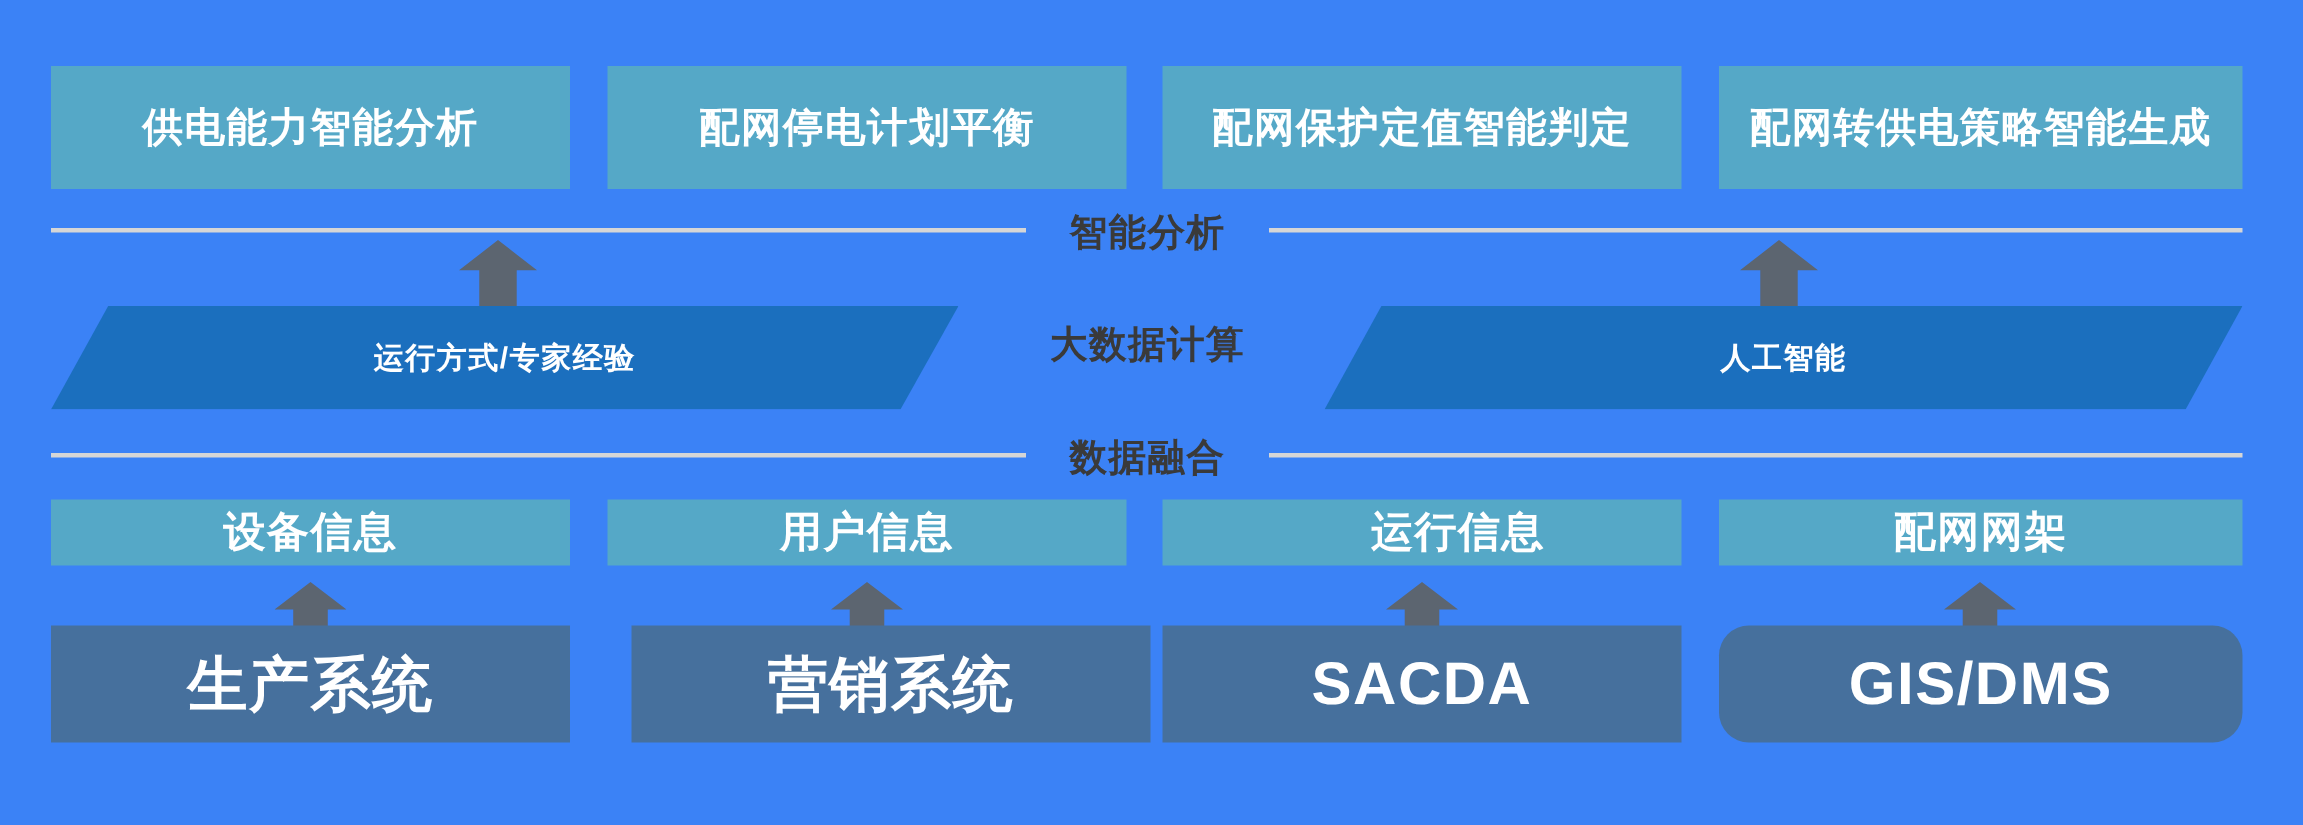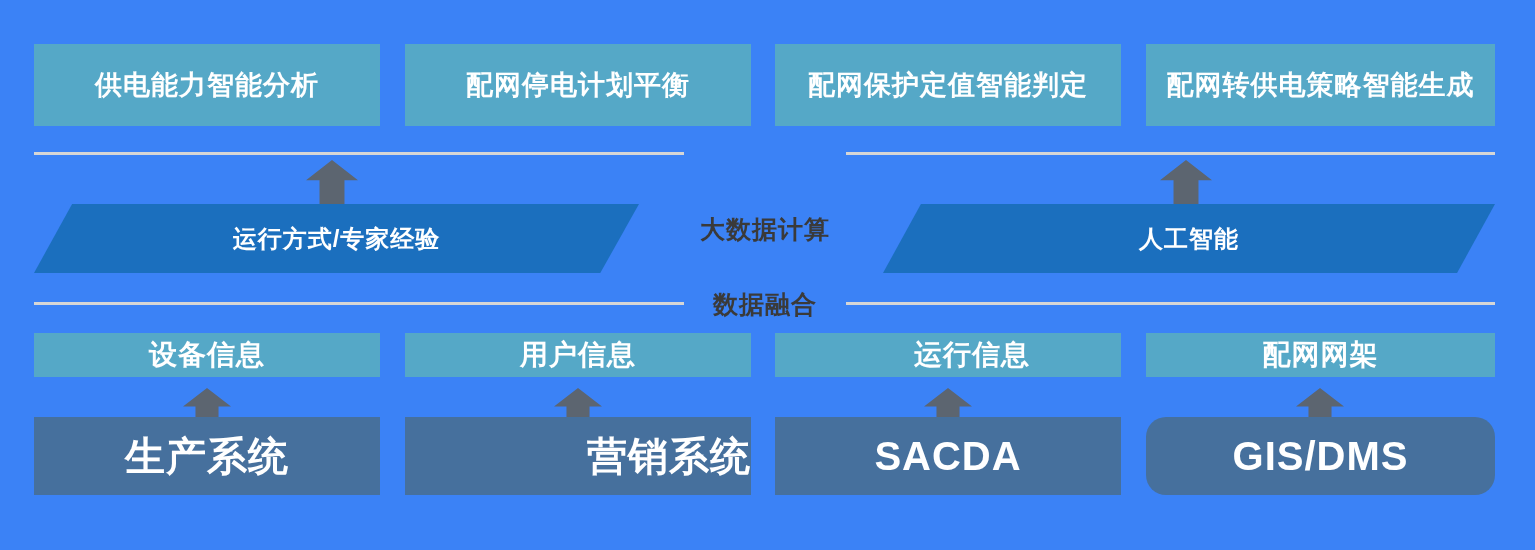--- a/index.html
+++ b/index.html
@@ -66,21 +66,21 @@
   
   .para {
     position: absolute;
     top: 204px;
     height: 69px;
     background: #1B6FBE;
     color: #ffffff;
     display: flex;
     align-items: center;
     justify-content: center;
-    font-size: 24px;
+    font-size: 20px;
     letter-spacing: 1px;
     box-sizing: border-box;
   }
   .para.left {
     left: 34px;
     width: 605px;
     clip-path: polygon(6.3% 0%, 100% 0%, 93.6% 100%, 0% 100%);
   }
   .para.right {
     left: 883px;
@@ -131,21 +131,21 @@
     background: #46709D;
     color: #ffffff;
     display: flex;
     align-items: center;
     justify-content: center;
     font-size: 40px;
     letter-spacing: 1px;
     box-sizing: border-box;
   }
   .sys-box.c0 { left: 34px;   width: 346px; }
-  .sys-box.c1 { left: 405px;  width: 346px; justify-content: flex-end; }
+  .sys-box.c1 { left: 421px;  width: 346px; }
   .sys-box.c2 { left: 775px;  width: 346px; }
   .sys-box.c3 { left: 1146px; width: 349px; border-radius: 20px; }
 </style>
 </head>
 <body>
 
 <div id="canvas">
 
   <div class="top-box c0">
     <span>供电能力智能分析</span>
@@ -155,20 +155,21 @@
   </div>
   <div class="top-box c2">
     <span>配网保护定值智能判定</span>
   </div>
   <div class="top-box c3">
     <span>配网转供电策略智能生成</span>
   </div>
 
   <div class="rule top-left"></div>
   <div class="rule top-right"></div>
+  <div class="mid-label lbl-top">智能分析</div>
 
   <div class="arrow mid-left"></div>
   <div class="arrow mid-right"></div>
 
   <div class="para left">
     <span>运行方式/专家经验</span>
   </div>
   <div class="para right">
     <span>人工智能</span>
   </div>

